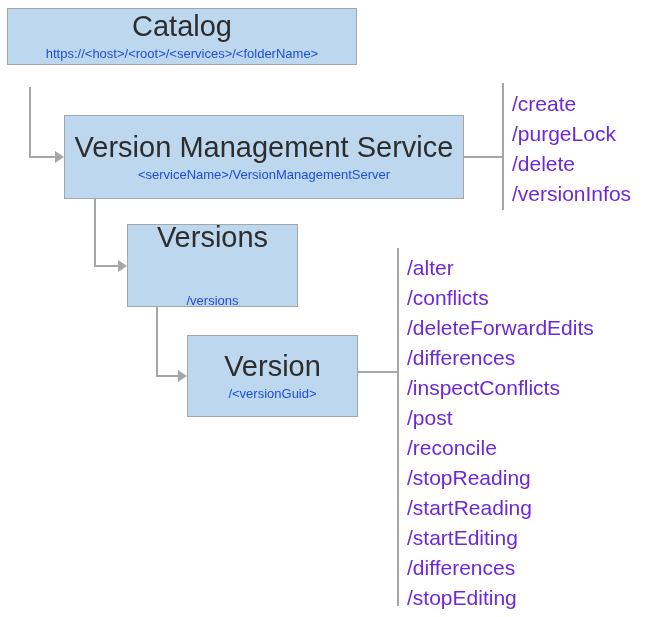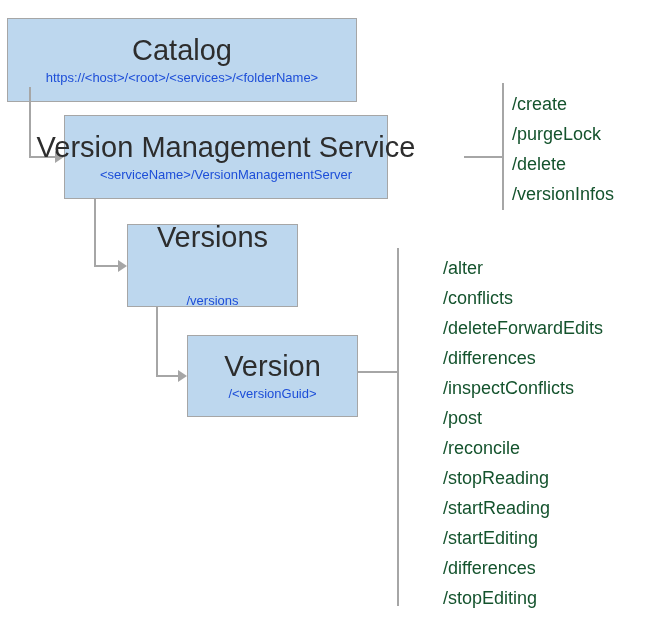--- a/index.html
+++ b/index.html
@@ -32,42 +32,42 @@
     line-height: 1.1;
     white-space: nowrap;
   }
   .node-subtitle {
     color: #1d4ed8;
     font-size: 13px;
     line-height: 1.2;
     margin-top: 3px;
     white-space: nowrap;
   }
-  .box-catalog  { left: 7px;   top: 18px;   width: 350px; height: 84px; }
-  .box-vms      { left: 64px;  top: 115px; width: 324px; height: 84px; }
+  .box-catalog  { left: 7px;   top: 8px;   width: 350px; height: 57px; }
+  .box-vms      { left: 64px;  top: 115px; width: 400px; height: 84px; }
   .box-versions { left: 127px; top: 224px; width: 171px; height: 83px; gap: 36px; }
   .box-version  { left: 187px; top: 335px; width: 171px; height: 82px; }
 
   .connector {
     position: absolute;
     background: #a6a6a6;
   }
   .arrow-right {
     position: absolute;
     width: 0;
     height: 0;
     border-top: 6px solid transparent;
     border-bottom: 6px solid transparent;
     border-left: 9px solid #a6a6a6;
   }
   .op-list {
     position: absolute;
-    font-size: 18px;
+    font-size: 21px;
     line-height: 30px;
-    color: #14532d;
+    color: #6d28d9;
     white-space: nowrap;
   }
   .op-item { height: 30px; }
 </style>
 </head>
 <body>
 
 <div class="canvas">
 
   <div class="node-box box-catalog">
@@ -108,21 +108,21 @@
   <div class="arrow-right" style="left:178px; top:370px;"></div>
 
   <div class="node-box box-version">
     <div class="node-title">Version</div>
     <div class="node-subtitle">/&lt;versionGuid&gt;</div>
   </div>
 
   <div class="connector" style="left:357px; top:371px; width:41px; height:2px;"></div>
   <div class="connector" style="left:397px; top:248px; width:2px; height:358px;"></div>
 
-  <div class="op-list" style="left:407px; top:253px;margin-left:36px;">
+  <div class="op-list" style="left:407px; top:253px;">
       <div class="op-item">/alter</div>
       <div class="op-item">/conflicts</div>
       <div class="op-item">/deleteForwardEdits</div>
       <div class="op-item">/differences</div>
       <div class="op-item">/inspectConflicts</div>
       <div class="op-item">/post</div>
       <div class="op-item">/reconcile</div>
       <div class="op-item">/stopReading</div>
       <div class="op-item">/startReading</div>
       <div class="op-item">/startEditing</div>

